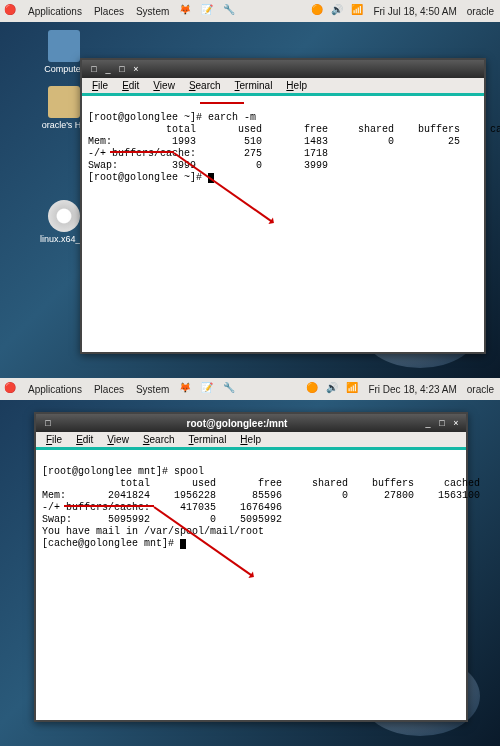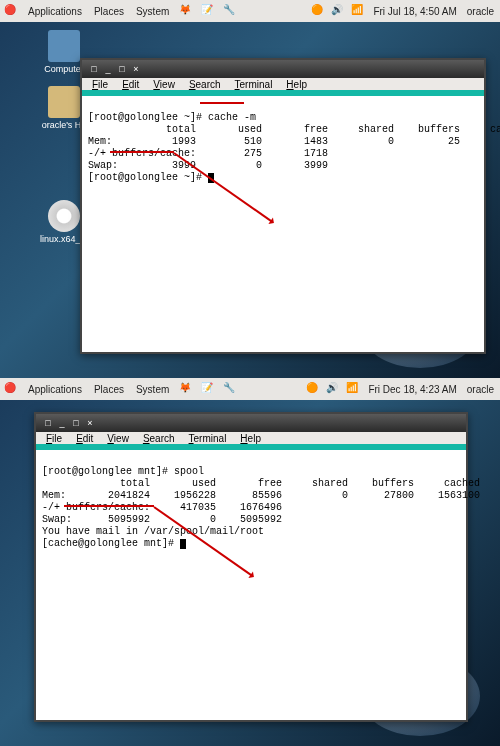--- a/index.html
+++ b/index.html
@@ -15,21 +15,21 @@
 .di { position: absolute; width: 48px; text-align: center; color: #fff; font-size: 9px; }
 .di .icn { width: 32px; height: 32px; margin: 0 auto 2px; border-radius: 3px; }
 .di .monitor { background: #5a8db8; }
 .di .folder { background: #d4b97a; }
 .di .trash { background: #999; border-radius: 10px 10px 4px 4px; }
 .di .disc { background: radial-gradient(circle, #fff 30%, #ccc 35%, #eee 100%); border-radius: 50%; }
 .term { position: absolute; background: #fff; border: 2px solid #444; box-shadow: 0 2px 8px rgba(0,0,0,0.5); }
 .tbar { height: 18px; background: linear-gradient(#5a5a5a, #2a2a2a); color: #fff; display: flex; align-items: center; padding: 0 4px; font-size: 10px; }
 .tbar .ttl { flex: 1; text-align: center; font-weight: bold; }
 .tbar .wbtn { width: 12px; height: 12px; margin-left: 2px; display: inline-flex; align-items: center; justify-content: center; font-size: 9px; cursor: pointer; }
-.mbar { height: 18px; background: #ece9e6; display: flex; align-items: center; padding: 0 4px; gap: 2px; font-size: 10px; border-bottom: 6px solid #14b8a6; }
+.mbar { height: 18px; background: #ece9e6; display: flex; align-items: center; padding: 0 4px; gap: 2px; font-size: 10px; border-bottom: 3px solid #14b8a6; }
 .mitem { padding: 1px 6px; cursor: pointer; }
 .mitem u { text-decoration: underline; }
 .tout { padding: 4px 6px; font-family: "Courier New", monospace; font-size: 10px; line-height: 12px; white-space: pre; color: #000; position: relative; }
 .redline { position: absolute; background: #c00; height: 2px; }
 .redarrow { position: absolute; width: 120px; height: 2px; background: #c00; transform-origin: left center; }
 .redarrow::after { content: ''; position: absolute; right: -6px; top: -3px; border: 4px solid transparent; border-left-color: #c00; }
 .cursor { display: inline-block; width: 6px; height: 10px; background: #000; vertical-align: text-bottom; }
 .drop { position: absolute; right: 20px; bottom: 10px; width: 120px; height: 80px; background: radial-gradient(ellipse at 30% 30%, rgba(255,255,255,0.4), rgba(50,100,150,0.3)); border-radius: 50%; }
 </style>
 </head>
@@ -79,21 +79,21 @@
     </div>
     <div class="mbar">
       <span class="mitem"><u>F</u><span></span>ile</span>
       <span class="mitem"><u>E</u>dit</span>
       <span class="mitem"><u>V</u>iew</span>
       <span class="mitem"><u>S</u>earch</span>
       <span class="mitem"><u>T</u>erminal</span>
       <span class="mitem"><u>H</u>elp</span>
     </div>
     <div class="tout">
-<span>[root@golonglee ~]# </span><span>cache -m</span>
+<span>[root@golonglee ~]# </span><span>earch -m</span>
 <span>             total       used       free     shared    buffers     cached</span>
 <span>Mem:          1993        510       1483          0         25        208</span>
 <span>-/+ buffers/cache:        275       1718</span>
 <span>Swap:         3999          0       3999</span>
 <span>[root@golonglee ~]# </span><span class="cursor"></span>
       <div class="redline" style="left:118px;top:6px;width:44px"></div>
       <div class="redline" style="left:28px;top:55px;width:64px"></div>
       <div class="redarrow" style="left:92px;top:56px;transform:rotate(35deg)"></div>
     </div>
   </div>
@@ -117,20 +117,21 @@
       <span class="item">Fri Dec 18,  4:23 AM</span>
       <span class="item">oracle</span>
     </div>
   </div>
 
   <div class="drop"></div>
 
   <div class="term" style="left:34px;top:34px;width:434px;height:310px">
     <div class="tbar">
       <span class="wbtn">□</span>
+      <span class="ttl">root@golonglee:/mnt</span>
       <span class="wbtn">_</span>
       <span class="wbtn">□</span>
       <span class="wbtn">×</span>
     </div>
     <div class="mbar">
       <span class="mitem"><u>F</u>ile</span>
       <span class="mitem"><u>E</u>dit</span>
       <span class="mitem"><u>V</u>iew</span>
       <span class="mitem"><u>S</u>earch</span>
       <span class="mitem"><u>T</u>erminal</span>

